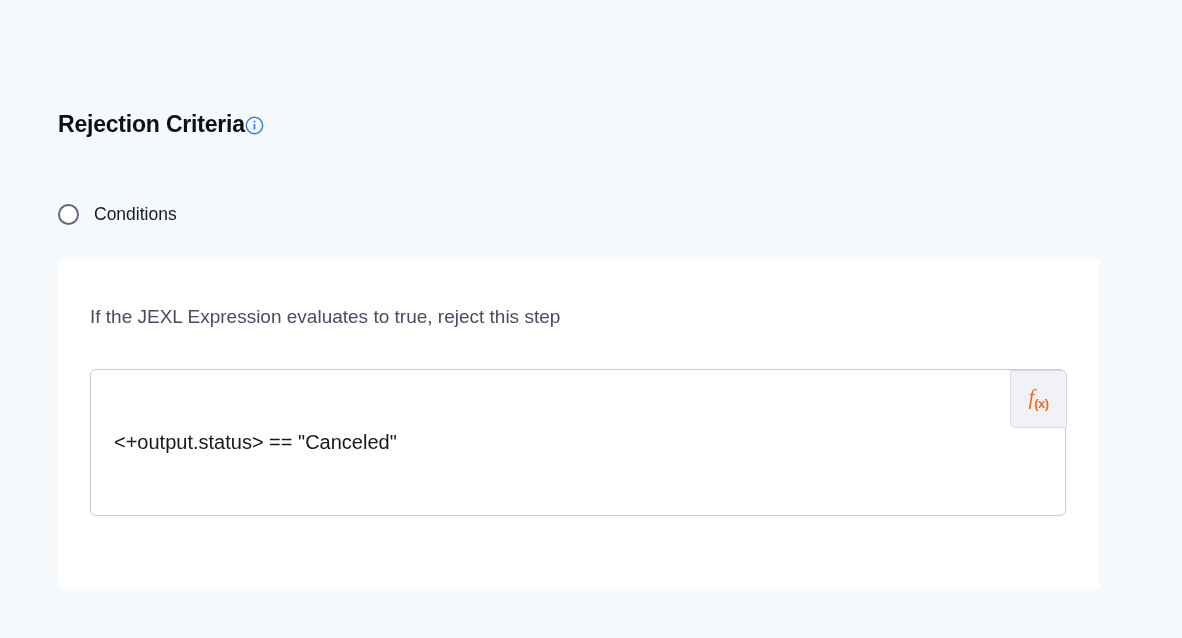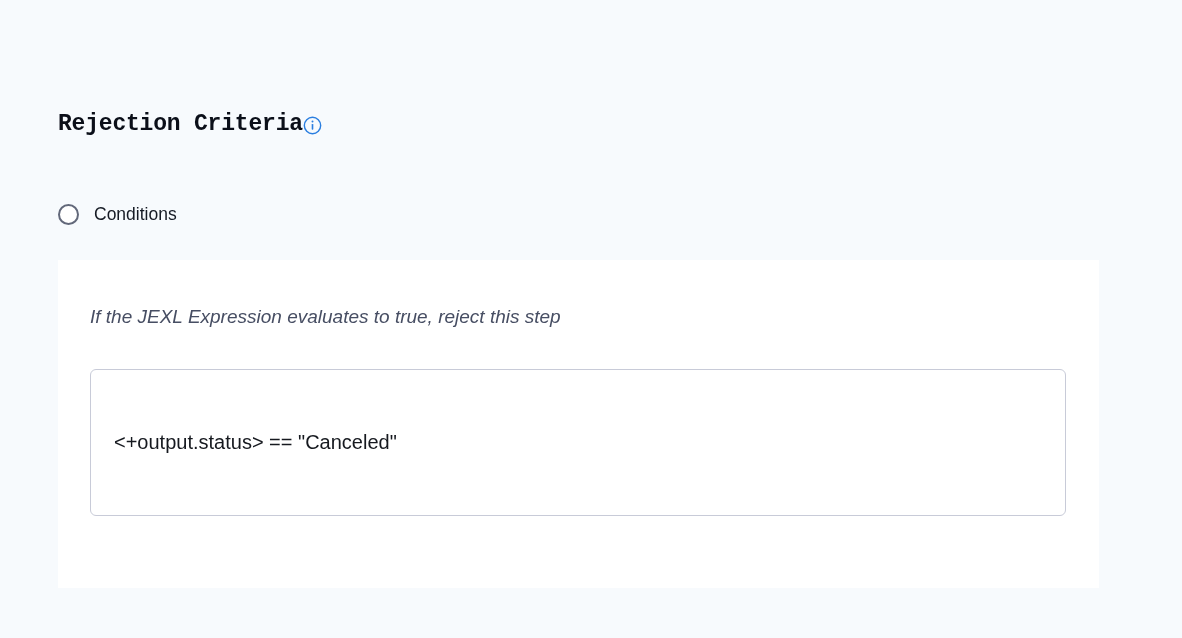--- a/index.html
+++ b/index.html
@@ -17,21 +17,20 @@
   }
 
   
   .section-header {
     position: absolute;
     left: 58px;
     top: 109px;
     display: flex;
     align-items: center;
     height: 30px;
-    font-family: Liberation Mono, monospace;
   }
   .section-title {
     font-size: 23px;
     font-weight: bold;
     color: #0b0f19;
     letter-spacing: -0.2px;
     line-height: 30px;
     white-space: nowrap;
   }
   .info-icon {
@@ -101,21 +100,20 @@
     background: #ffffff;
   }
   .panel-caption {
     position: absolute;
     left: 32px;
     top: 45px;
     font-size: 19px;
     color: #474e63;
     line-height: 24px;
     white-space: nowrap;
-    font-style: italic;
   }
 
   
   .expr-wrap {
     position: absolute;
     left: 32px;
     top: 109px;
     width: 976px;
     height: 147px;
   }
@@ -199,15 +197,18 @@
 </div>
 
 <div class="panel">
 
   <div class="panel-caption">If the JEXL Expression evaluates to true, reject this step</div>
 
   <div class="expr-wrap">
     <div class="expr-box">
       <div class="expr-text">&lt;+output.status&gt; == "Canceled"</div>
     </div>
+    <div class="fx-button">
+      <span class="fx-label"><span>f</span><span class="sub">(x)</span></span>
+    </div>
   </div>
 
 </div>
 
 </body></html>

